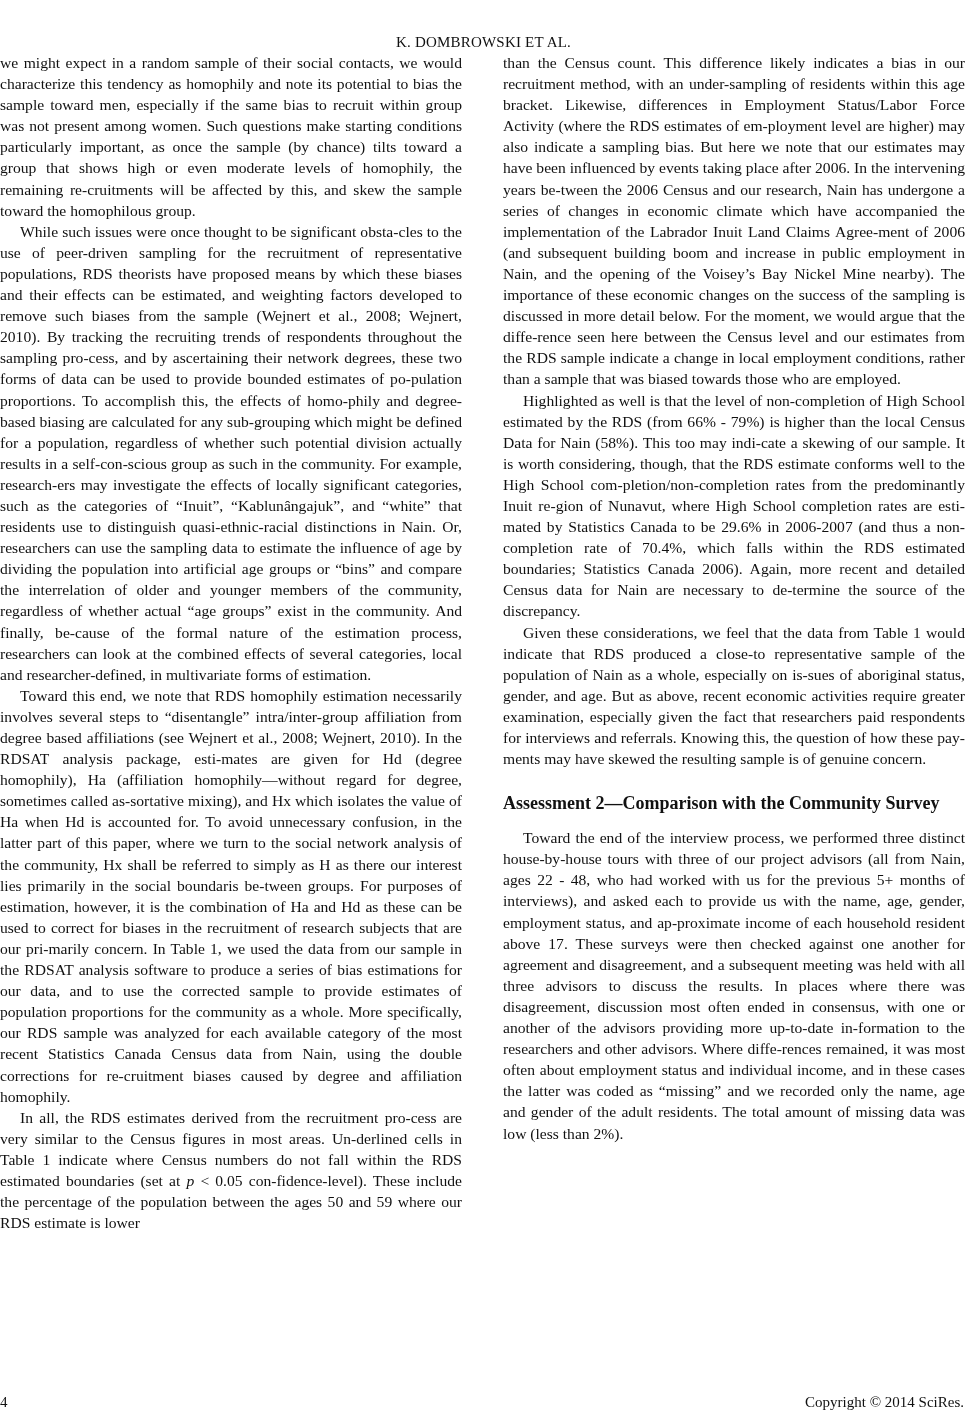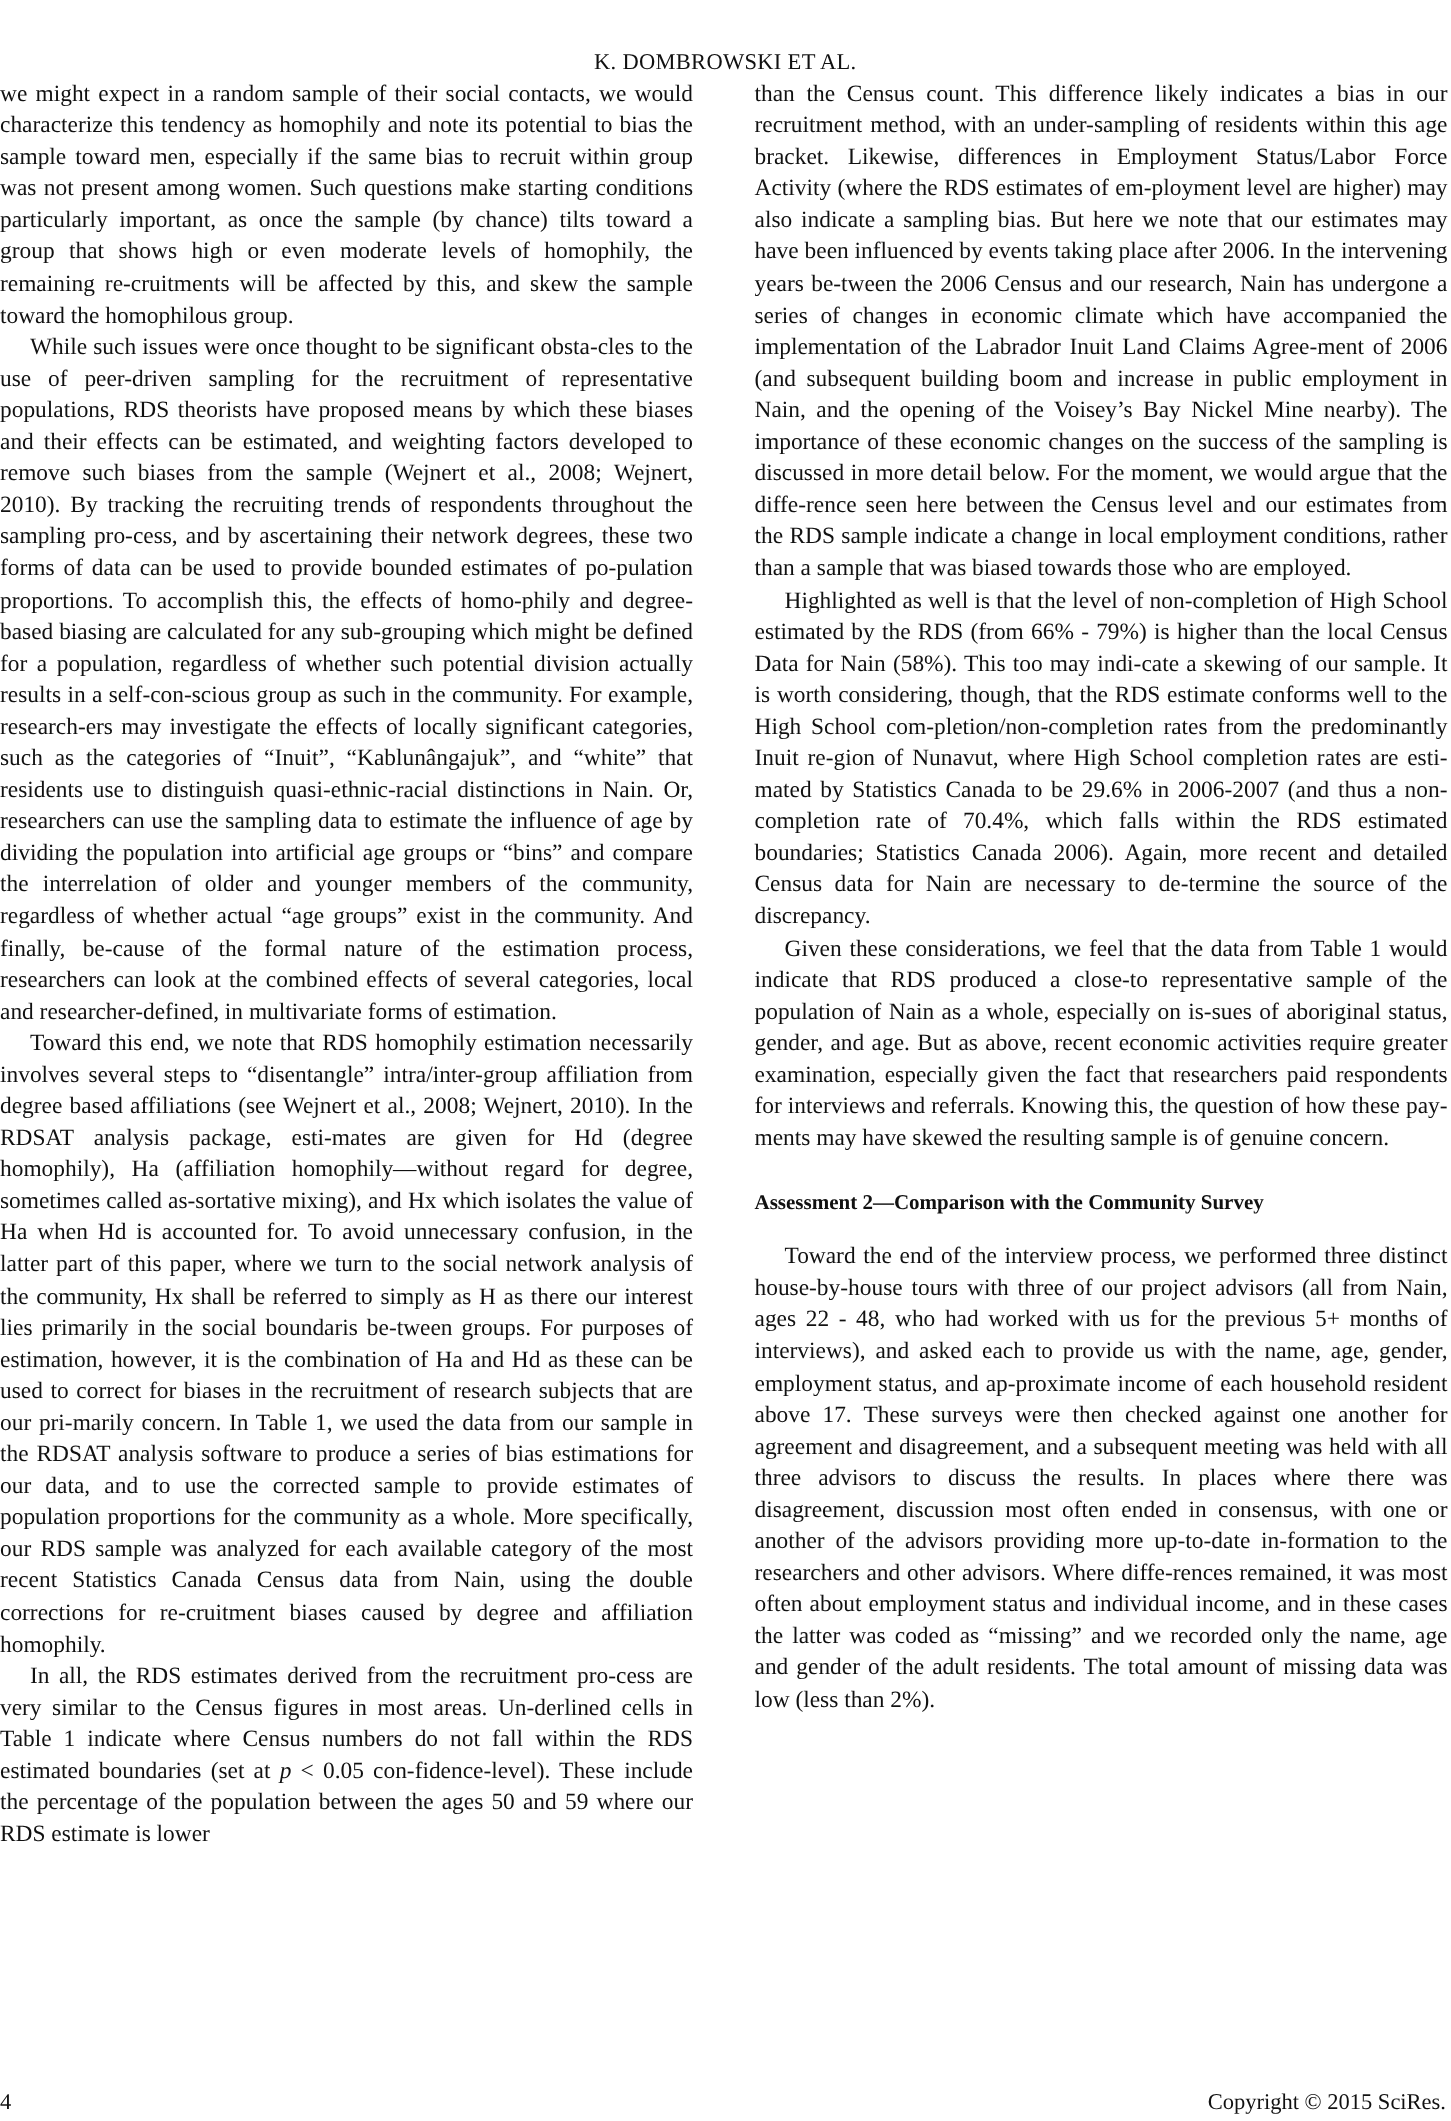--- a/index.html
+++ b/index.html
@@ -6,21 +6,21 @@
   body { width:967px; height:1414px; position:relative; overflow:hidden;
          font-family:"Liberation Serif", "DejaVu Serif", serif; color:#111; }
   .header { position:absolute; top:4px; left:0; width:967px; text-align:center;
             font-size:15px; letter-spacing:0.2px;margin-top:30px; }
   .col { position:absolute; top:52px; width:462px; font-size:15.6px; line-height:21.1px;
          text-align:justify; hyphens:none; }
   .col.left { left:0; }
   .col.right { left:503px; }
   .col p { margin:0; text-indent:0; }
   .col p.indent { text-indent:20px; }
-  .section-heading { font-weight:bold; font-size:14px; line-height:22px; margin:23px 0 13px 0;
+  .section-heading { font-weight:bold; font-size:18px; line-height:22px; margin:23px 0 13px 0;
                      text-align:left; }
   b { font-weight:normal; }
   i { font-style:italic; }
   .footer { position:absolute; top:1394px; left:0; width:967px; font-size:15px; }
   .footer .page-num { position:absolute; left:0; }
   .footer .copyright { position:absolute; right:3px; }
 </style>
 </head>
 <body>
 
@@ -36,14 +36,14 @@
 <div class="col right">
   <p>than the Census count. This difference likely indicates a bias in our recruitment method, with an under-sampling of residents within this age bracket. Likewise, differences in Employment Status/Labor Force Activity (where the RDS estimates of em-ployment level are higher) may also indicate a sampling bias. But here we note that our estimates may have been influenced by events taking place after 2006. In the intervening years be-tween the 2006 Census and our research, Nain has undergone a series of changes in economic climate which have accompanied the implementation of the Labrador Inuit Land Claims Agree-ment of 2006 (and subsequent building boom and increase in public employment in Nain, and the opening of the Voisey’s Bay Nickel Mine nearby). The importance of these economic changes on the success of the sampling is discussed in more detail below. For the moment, we would argue that the diffe-rence seen here between the Census level and our estimates from the RDS sample indicate a change in local employment conditions, rather than a sample that was biased towards those who are employed.</p>
   <p class="indent">Highlighted as well is that the level of non-completion of High School estimated by the RDS (from 66% - 79%) is higher than the local Census Data for Nain (58%). This too may indi-cate a skewing of our sample. It is worth considering, though, that the RDS estimate conforms well to the High School com-pletion/non-completion rates from the predominantly Inuit re-gion of Nunavut, where High School completion rates are esti-mated by Statistics Canada to be 29.6% in 2006-2007 (and thus a non-completion rate of 70.4%, which falls within the RDS estimated boundaries; Statistics Canada 2006). Again, more recent and detailed Census data for Nain are necessary to de-termine the source of the discrepancy.</p>
   <p class="indent">Given these considerations, we feel that the data from Table 1 would indicate that RDS produced a close-to representative sample of the population of Nain as a whole, especially on is-sues of aboriginal status, gender, and age. But as above, recent economic activities require greater examination, especially given the fact that researchers paid respondents for interviews and referrals. Knowing this, the question of how these pay-ments may have skewed the resulting sample is of genuine concern.</p>
   <h2 class="section-heading">Assessment 2—Comparison with the Community Survey</h2>
   <p class="indent">Toward the end of the interview process, we performed three distinct house-by-house tours with three of our project advisors (all from Nain, ages 22 - 48, who had worked with us for the previous 5+ months of interviews), and asked each to provide us with the name, age, gender, employment status, and ap-proximate income of each household resident above 17. These surveys were then checked against one another for agreement and disagreement, and a subsequent meeting was held with all three advisors to discuss the results. In places where there was disagreement, discussion most often ended in consensus, with one or another of the advisors providing more up-to-date in-formation to the researchers and other advisors. Where diffe-rences remained, it was most often about employment status and individual income, and in these cases the latter was coded as “missing” and we recorded only the name, age and gender of the adult residents. The total amount of missing data was low (less than 2%).</p>
 </div>
 
 <div class="footer">
   <span class="page-num">4</span>
-  <span class="copyright">Copyright © 2015 SciRes.</span>
+  <span class="copyright">Copyright © 2014 SciRes.</span>
 </div>
 
 </body></html>

